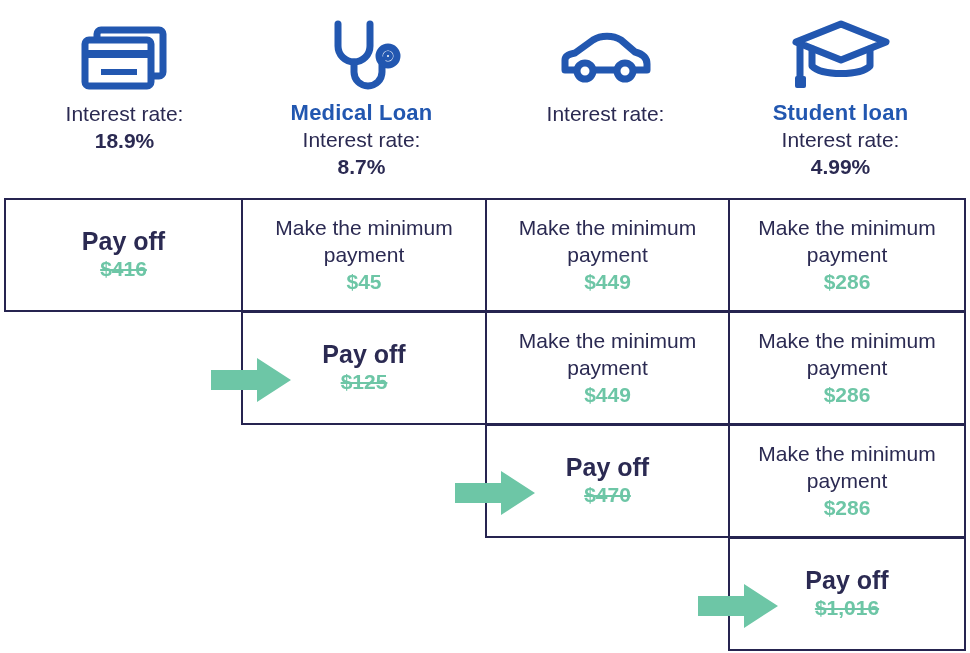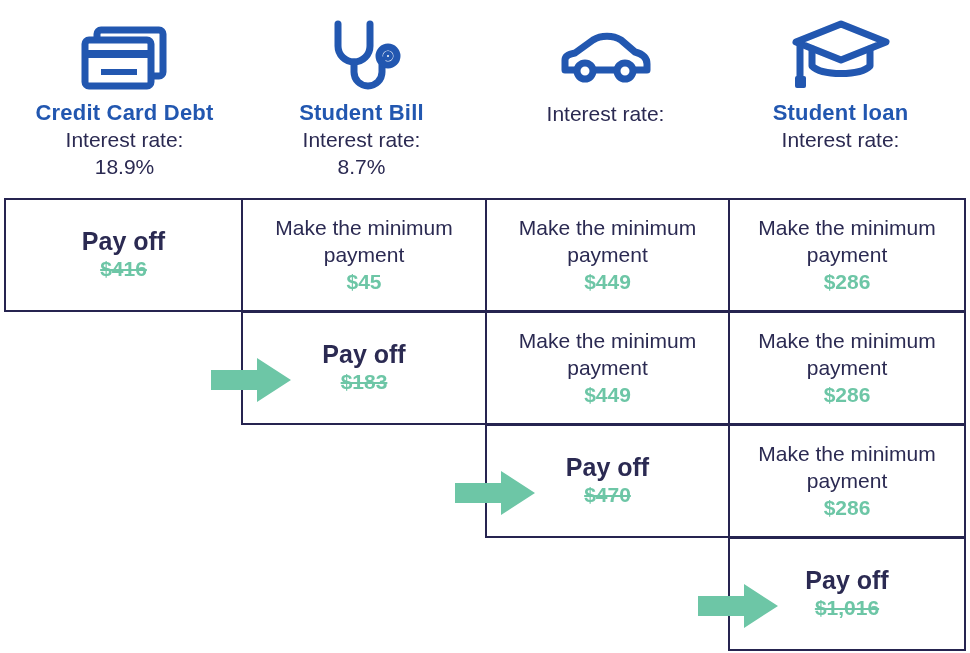--- a/index.html
+++ b/index.html
@@ -20,21 +20,21 @@
   .icon-wrap{height:100px;display:flex;align-items:flex-end;justify-content:center;padding-bottom:4px;box-sizing:border-box;}
   .icon-wrap svg{display:block;}
   .debt-title{
     font-size:22px;font-weight:bold;color:#2257b0;line-height:26px;
     letter-spacing:0.2px;white-space:nowrap;
   }
   .rate-label{
     font-size:21px;color:#2b2a52;line-height:27px;font-weight:400;
   }
   .rate-value{
-    font-size:21px;color:#2b2a52;line-height:27px;font-weight:400;
+    font-size:21px;color:#2b2a52;line-height:27px;font-weight:700;
   }
 
   
   .cell{
     position:absolute;
     box-sizing:border-box;
     border:2px solid #262450;
     background:#ffffff;
     display:flex;flex-direction:column;align-items:center;justify-content:center;
     text-align:center;
@@ -67,38 +67,37 @@
       <div class="icon-wrap">
         <svg width="100" height="80" viewBox="0 0 100 80" aria-hidden="true">
           <g fill="none" stroke="#2257b0" stroke-width="7" stroke-linejoin="round">
             <rect x="22" y="14" width="66" height="46" rx="4"></rect>
             <rect x="10" y="24" width="66" height="46" rx="4" fill="#ffffff"></rect>
             <line x1="10" y1="38" x2="76" y2="38" stroke-width="8"></line>
             <line x1="26" y1="56" x2="62" y2="56" stroke-width="6"></line>
           </g>
         </svg>
       </div>
-      <div class="debt-title">Credit Card Debt</div>
       <div class="rate-label">Interest rate:</div>
       <div class="rate-value">18.9%</div>
     </div>
 
     <div class="col-head c1">
       <div class="icon-wrap">
         <svg width="100" height="80" viewBox="0 0 100 80" aria-hidden="true">
           <g fill="none" stroke="#2257b0" stroke-width="7" stroke-linecap="round">
             <path d="M26 8 L26 30 a16 16 0 0 0 32 0 L58 8"></path>
             <path d="M42 46 L42 56 a14 14 0 0 0 28 0 L70 44"></path>
             <circle cx="76" cy="40" r="9"></circle>
             <circle cx="76" cy="40" r="3" stroke-width="4"></circle>
           </g>
           <path d="M42 46 L42 46" stroke="#2257b0"></path>
         </svg>
       </div>
-      <div class="debt-title">Student Bill</div>
+      <div class="debt-title">Medical Loan</div>
       <div class="rate-label">Interest rate:</div>
       <div class="rate-value">8.7%</div>
     </div>
 
     <div class="col-head c2">
       <div class="icon-wrap">
         <svg width="110" height="80" viewBox="0 0 110 80" aria-hidden="true">
           <g fill="none" stroke="#2257b0" stroke-width="7" stroke-linejoin="round" stroke-linecap="round">
             <path d="M14 54 L14 44 C14 40 18 38 24 37 L42 24 C50 19 62 19 70 24 L84 36 C92 38 96 42 96 48 L96 54 Z"></path>
             <circle cx="34" cy="55" r="8" fill="#ffffff"></circle>
@@ -115,20 +114,21 @@
           <g fill="none" stroke="#2257b0" stroke-width="7" stroke-linejoin="round" stroke-linecap="round">
             <path d="M55 16 L100 34 L55 52 L10 34 Z"></path>
             <path d="M26 41 L26 58 C36 68 74 68 84 58 L84 41"></path>
             <path d="M14 36 L14 70"></path>
             <rect x="9" y="68" width="11" height="12" rx="2" fill="#2257b0" stroke="none"></rect>
           </g>
         </svg>
       </div>
       <div class="debt-title">Student loan</div>
       <div class="rate-label">Interest rate:</div>
+      <div class="rate-value">4.99%</div>
     </div>
   </div>
 
   <div class="cell payoff" style="left:4px;top:198px;width:239px;height:114px;">
     <div class="action">Pay off</div>
     <div class="amount">$416</div>
   </div>
   <div class="cell" style="left:241px;top:198px;width:246px;height:114px;">
     <div class="action">Make the minimum payment</div>
     <div class="amount">$45</div>
@@ -137,21 +137,21 @@
     <div class="action">Make the minimum payment</div>
     <div class="amount">$449</div>
   </div>
   <div class="cell" style="left:728px;top:198px;width:238px;height:114px;">
     <div class="action">Make the minimum payment</div>
     <div class="amount">$286</div>
   </div>
 
   <div class="cell payoff" style="left:241px;top:311px;width:246px;height:114px;">
     <div class="action">Pay off</div>
-    <div class="amount">$183</div>
+    <div class="amount">$125</div>
   </div>
   <div class="cell" style="left:485px;top:311px;width:245px;height:114px;">
     <div class="action">Make the minimum payment</div>
     <div class="amount">$449</div>
   </div>
   <div class="cell" style="left:728px;top:311px;width:238px;height:114px;">
     <div class="action">Make the minimum payment</div>
     <div class="amount">$286</div>
   </div>
 

